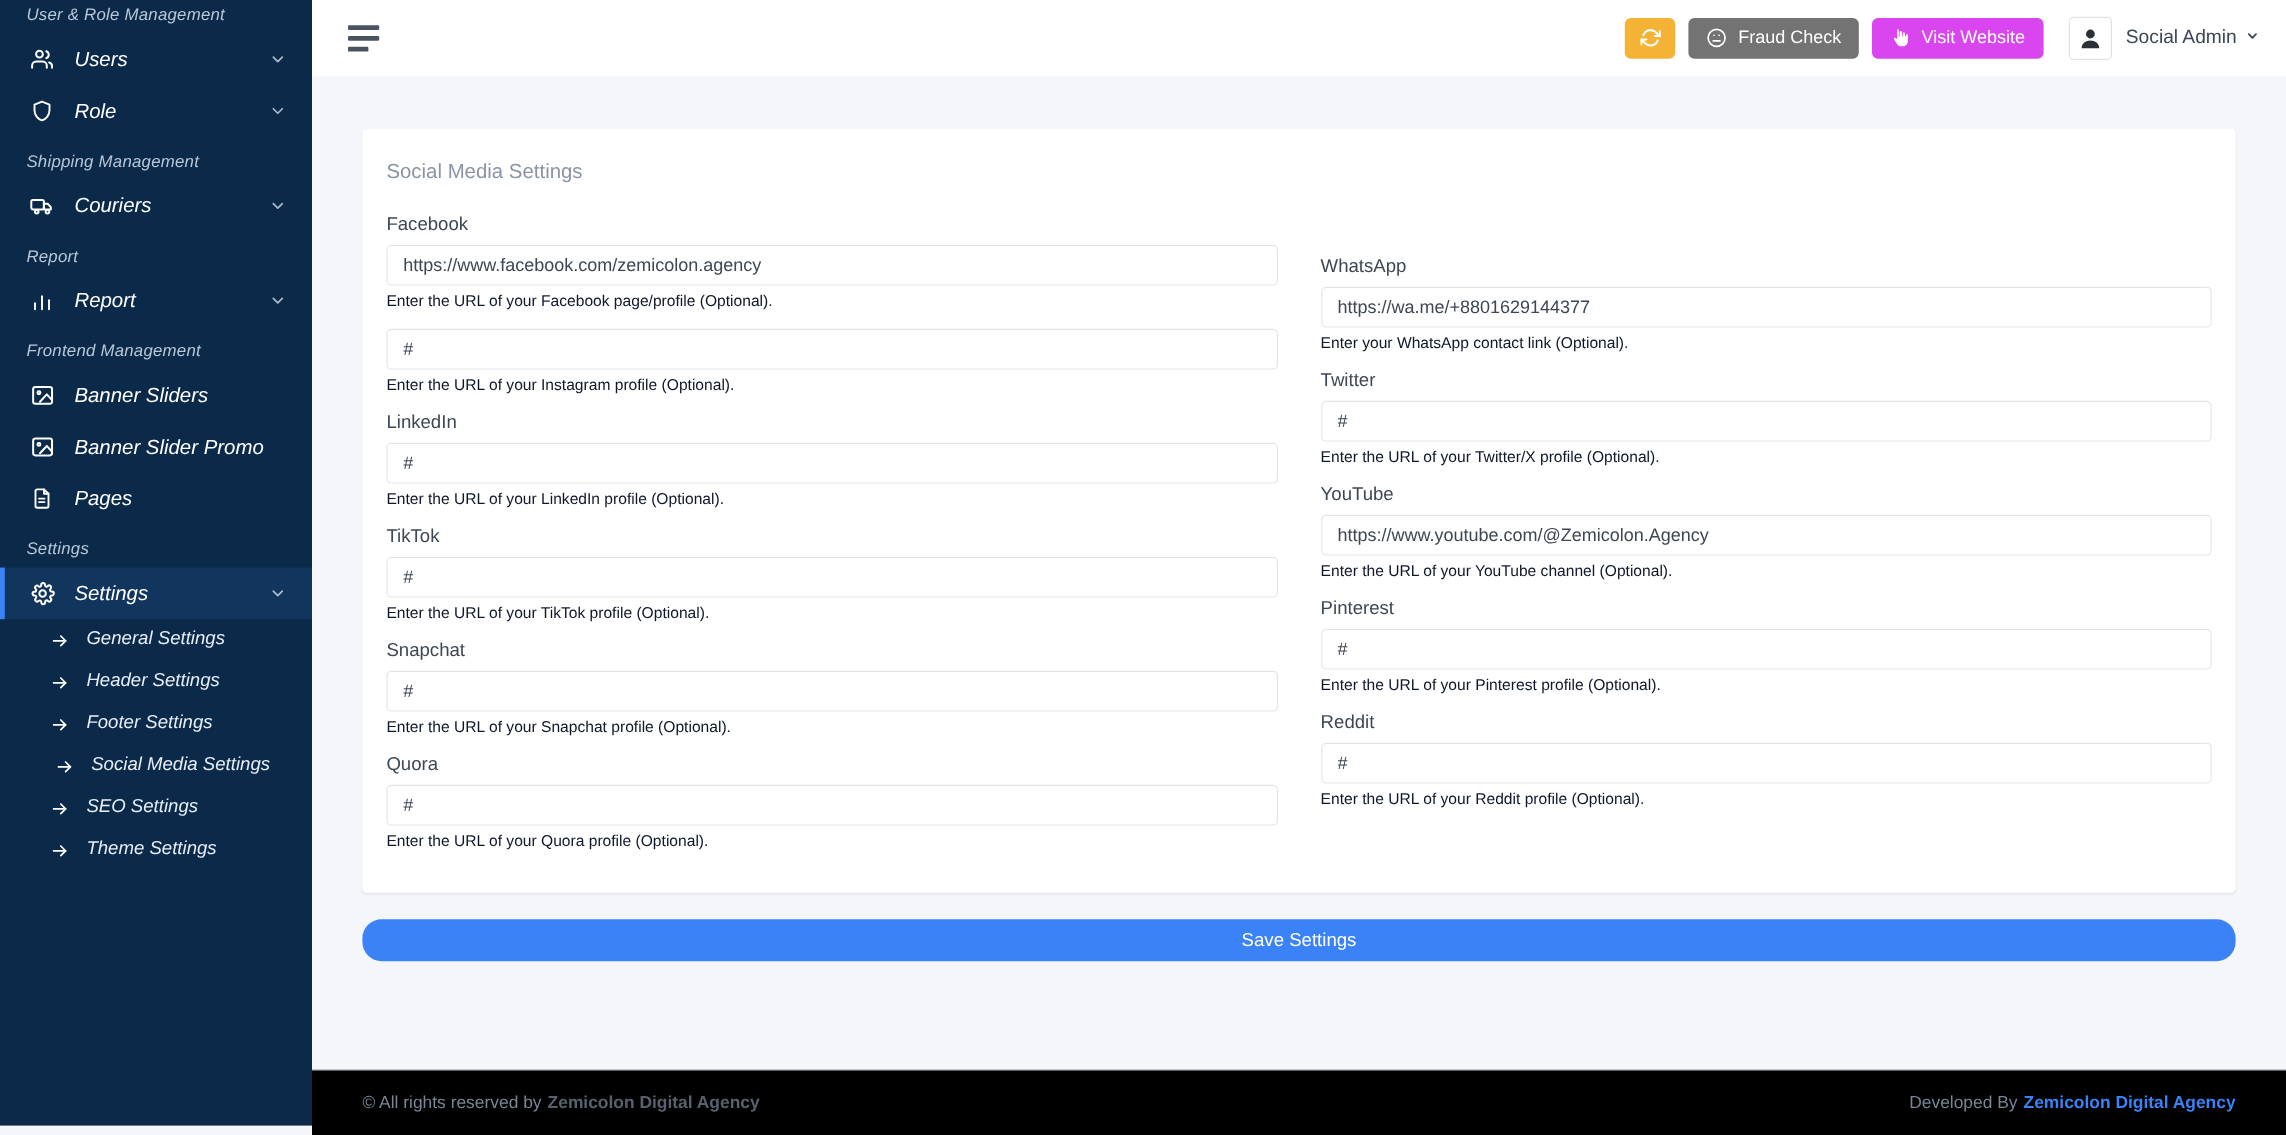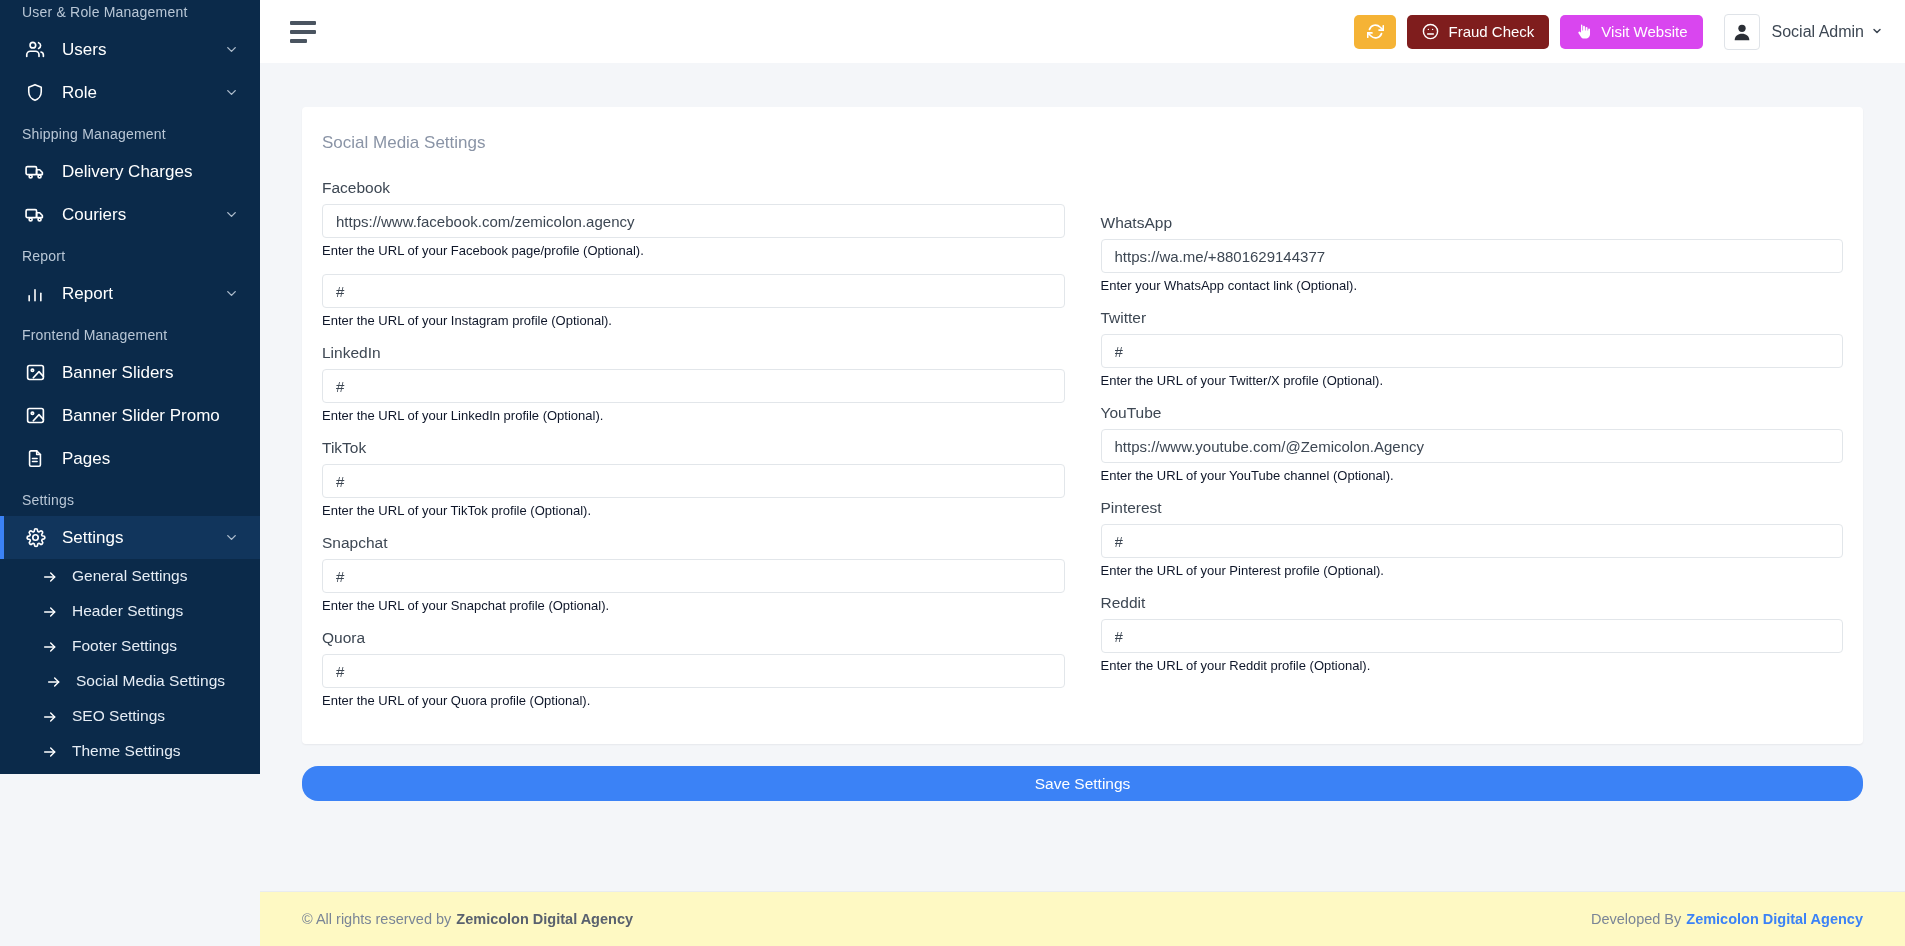--- a/index.html
+++ b/index.html
@@ -6,24 +6,25 @@
   html, body {
     width: 1905px; height: 946px;
     font-family: "Liberation Sans", sans-serif;
     background: #f4f6f9;
     overflow: hidden;
   }
   .app { display: flex; width: 1905px; height: 946px; position: relative; }
 
   
   .sidebar {
-    width: 260px; flex: 0 0 260px; height: 774px;
+    width: 260px; flex: 0 0 260px; height: 938px;
     background: #0b2a4a;
     overflow: hidden; position: relative;
     padding-top: 0;
+    font-style: italic;
   }
   .side-scroll { position: absolute; top: -8px; left: 0; right: 0; }
   .side-heading {
     color: #b9c7d6; font-size: 14px; letter-spacing: .2px;
     padding: 12px 22px 8px 22px; font-weight: 400;
   }
   .side-item {
     display: flex; align-items: center; gap: 16px;
     padding: 10px 20px 10px 24px; color: #ffffff;
     font-size: 17px; cursor: pointer; position: relative;
@@ -65,21 +66,21 @@
   .hamburger span:last-child { width: 17px; }
 
   .top-right { display: flex; align-items: center; gap: 11px; }
   .btn {
     display: inline-flex; align-items: center; gap: 9px;
     border: none; border-radius: 5px; color: #fff;
     font-size: 15px; font-family: inherit; cursor: pointer;
     padding: 0 15px; height: 34px; white-space: nowrap;
   }
   .btn-refresh { background: #f5b335; width: 42px; padding: 0; justify-content: center; }
-  .btn-fraud { background: #7f1d1d; }
+  .btn-fraud { background: #737373; }
   .btn-visit { background: #d946ef; }
   .btn svg { display: block; }
 
   .user-box { display: flex; align-items: center; gap: 12px; margin-left: 10px; }
   .avatar {
     width: 36px; height: 36px; border: 1px solid #dfe3e8; border-radius: 4px;
     background: #fff; display: flex; align-items: center; justify-content: center;
   }
   .user-name { font-size: 16px; color: #3d4753; display: flex; align-items: center; gap: 7px; cursor: pointer;}
 
@@ -108,21 +109,21 @@
   .field-help { font-size: 13px; color: #0f172a; margin-top: 5px; margin-bottom: 16px; display: block; }
 
   .save-wrap { padding: 22px 0 0 0; }
   .save-btn {
     width: 100%; height: 35px; background: #3b82f6; color: #ffffff;
     border: none; border-radius: 16px; font-size: 15.5px; cursor: pointer;
     font-family: inherit;
   }
 
   .footer {
-    height: 55px; flex: 0 0 55px; background: #fef9c3;
+    height: 55px; flex: 0 0 55px; background: #000000;
     border-top: 1px solid #e9ecef;
     display: flex; align-items: center; justify-content: space-between;
     padding: 0 42px; font-size: 14.5px; color: #7a8596;
     margin-top: auto;
     gap: 36px;
   }
   .footer b { color: #59616e; font-weight: bold; }
   .footer .dev-link { color: #3b82f6; font-weight: bold; cursor: pointer; }
   .footer-left, .footer-right { display: flex; align-items: center; gap: 5px; }
 </style>
@@ -153,31 +154,20 @@
             <svg width="20" height="21" viewBox="0 0 24 24" stroke="#fff" stroke-width="1.9" fill="none" stroke-linecap="round" stroke-linejoin="round">
               <path d="M12 2.6 4.5 5.6v5.6c0 4.7 3.2 8.9 7.5 10.2 4.3-1.3 7.5-5.5 7.5-10.2V5.6z"></path>
             </svg>
           </span>
           <span class="lbl">Role</span>
           <span class="chev"><svg width="15" height="15" viewBox="0 0 24 24" fill="none" stroke="#d5e0ec" stroke-width="2.2" stroke-linecap="round" stroke-linejoin="round">
               <polyline points="6 9 12 15 18 9"></polyline>
             </svg></span>
         </div>
         <div class="side-heading">Shipping Management</div>
-        <div class="side-item">
-          <span class="ico">
-            <svg width="22" height="21" viewBox="0 0 24 24" stroke="#fff" stroke-width="1.9" fill="none" stroke-linecap="round" stroke-linejoin="round">
-              <rect x="1.8" y="6.5" width="12" height="9" rx="1.6"></rect>
-              <path d="M13.8 10h3.6l3 3.2v2.3h-6.6z"></path>
-              <circle cx="7" cy="17.6" r="1.7"></circle>
-              <circle cx="17.2" cy="17.6" r="1.7"></circle>
-            </svg>
-          </span>
-          <span class="lbl">Delivery Charges</span>
-        </div>
         <div class="side-item">
           <span class="ico">
             <svg width="22" height="21" viewBox="0 0 24 24" stroke="#fff" stroke-width="1.9" fill="none" stroke-linecap="round" stroke-linejoin="round">
               <rect x="1.8" y="6.5" width="12" height="9" rx="1.6"></rect>
               <path d="M13.8 10h3.6l3 3.2v2.3h-6.6z"></path>
               <circle cx="7" cy="17.6" r="1.7"></circle>
               <circle cx="17.2" cy="17.6" r="1.7"></circle>
             </svg>
           </span>
           <span class="lbl">Couriers</span>

